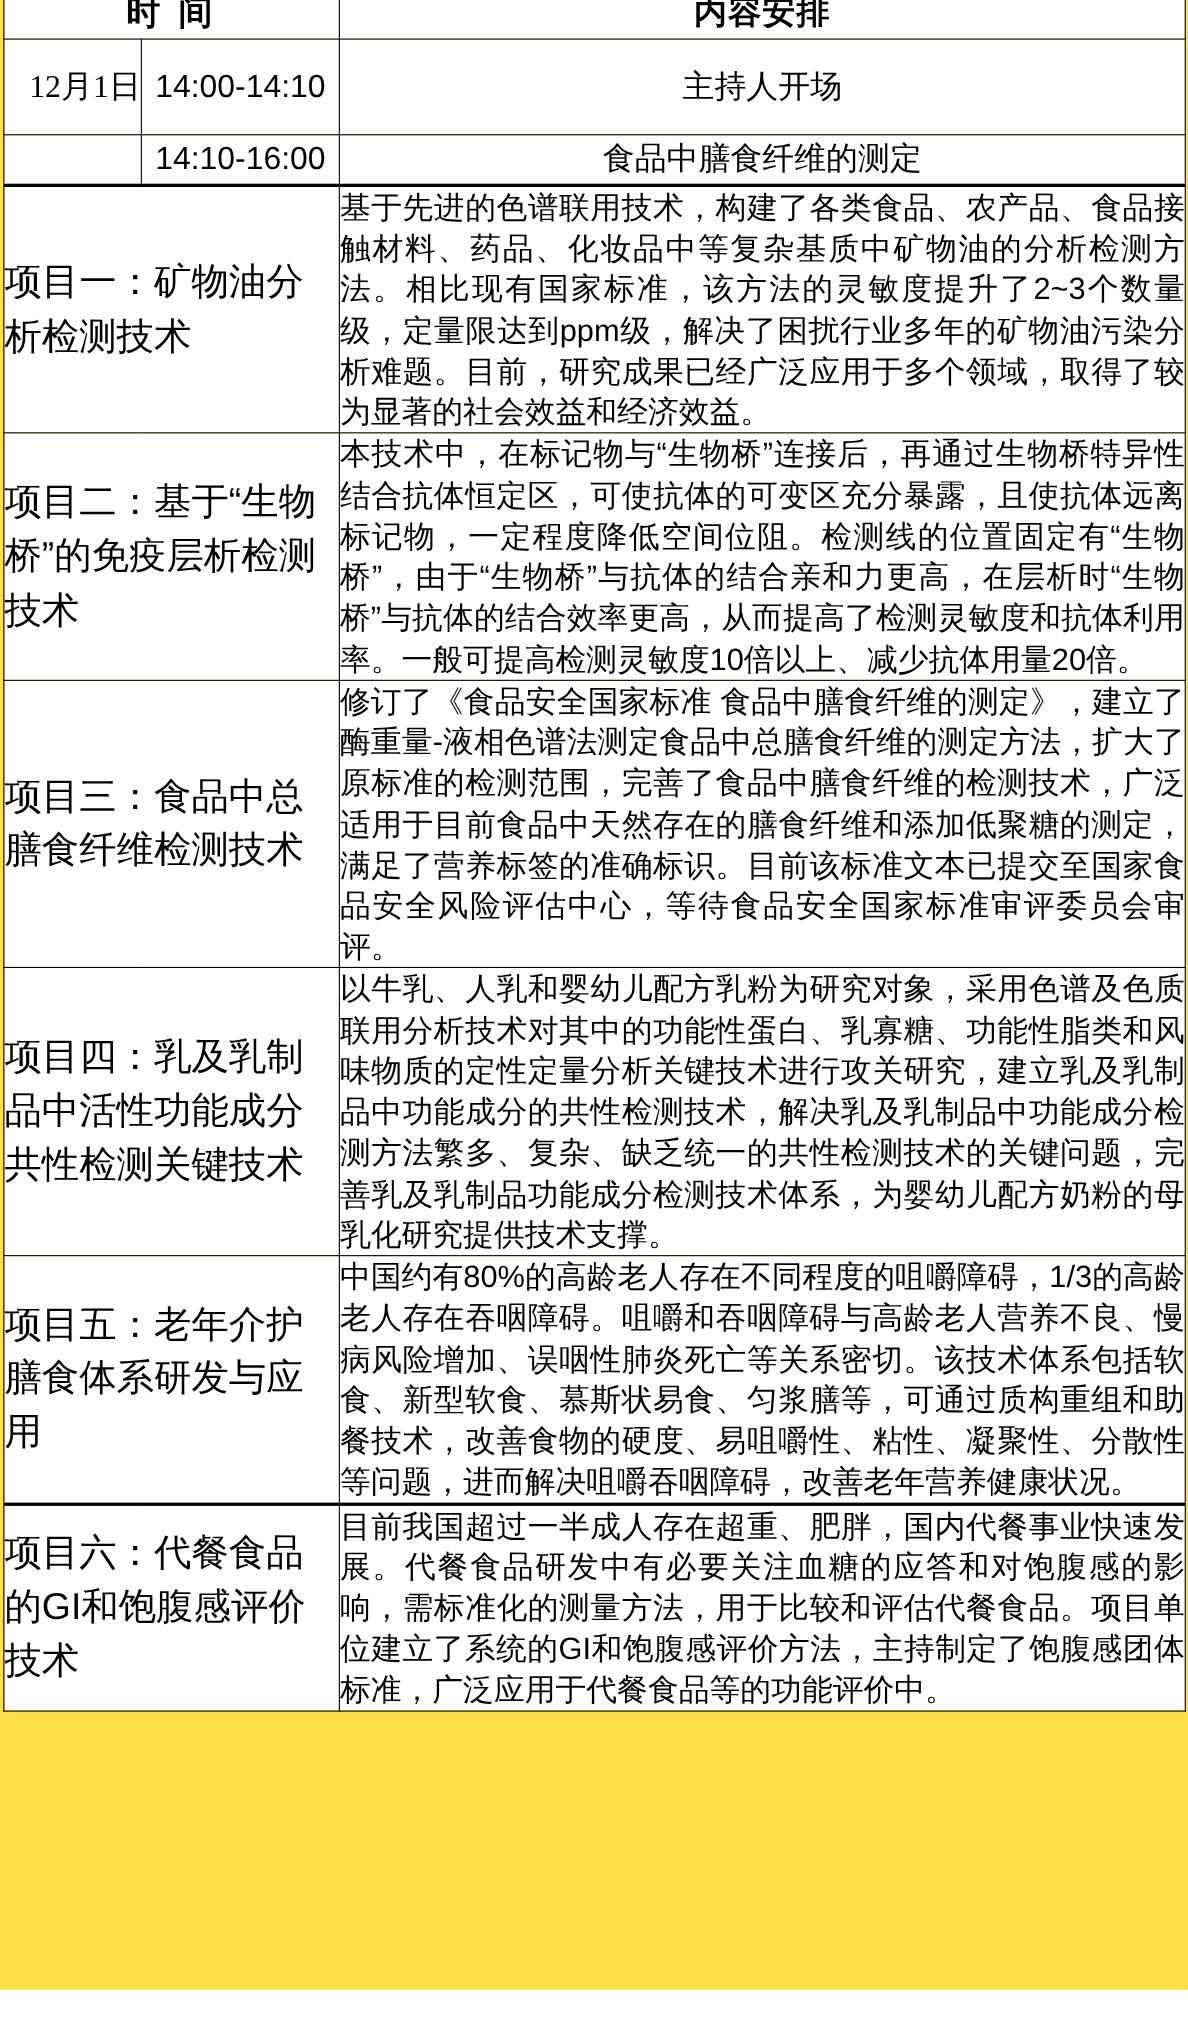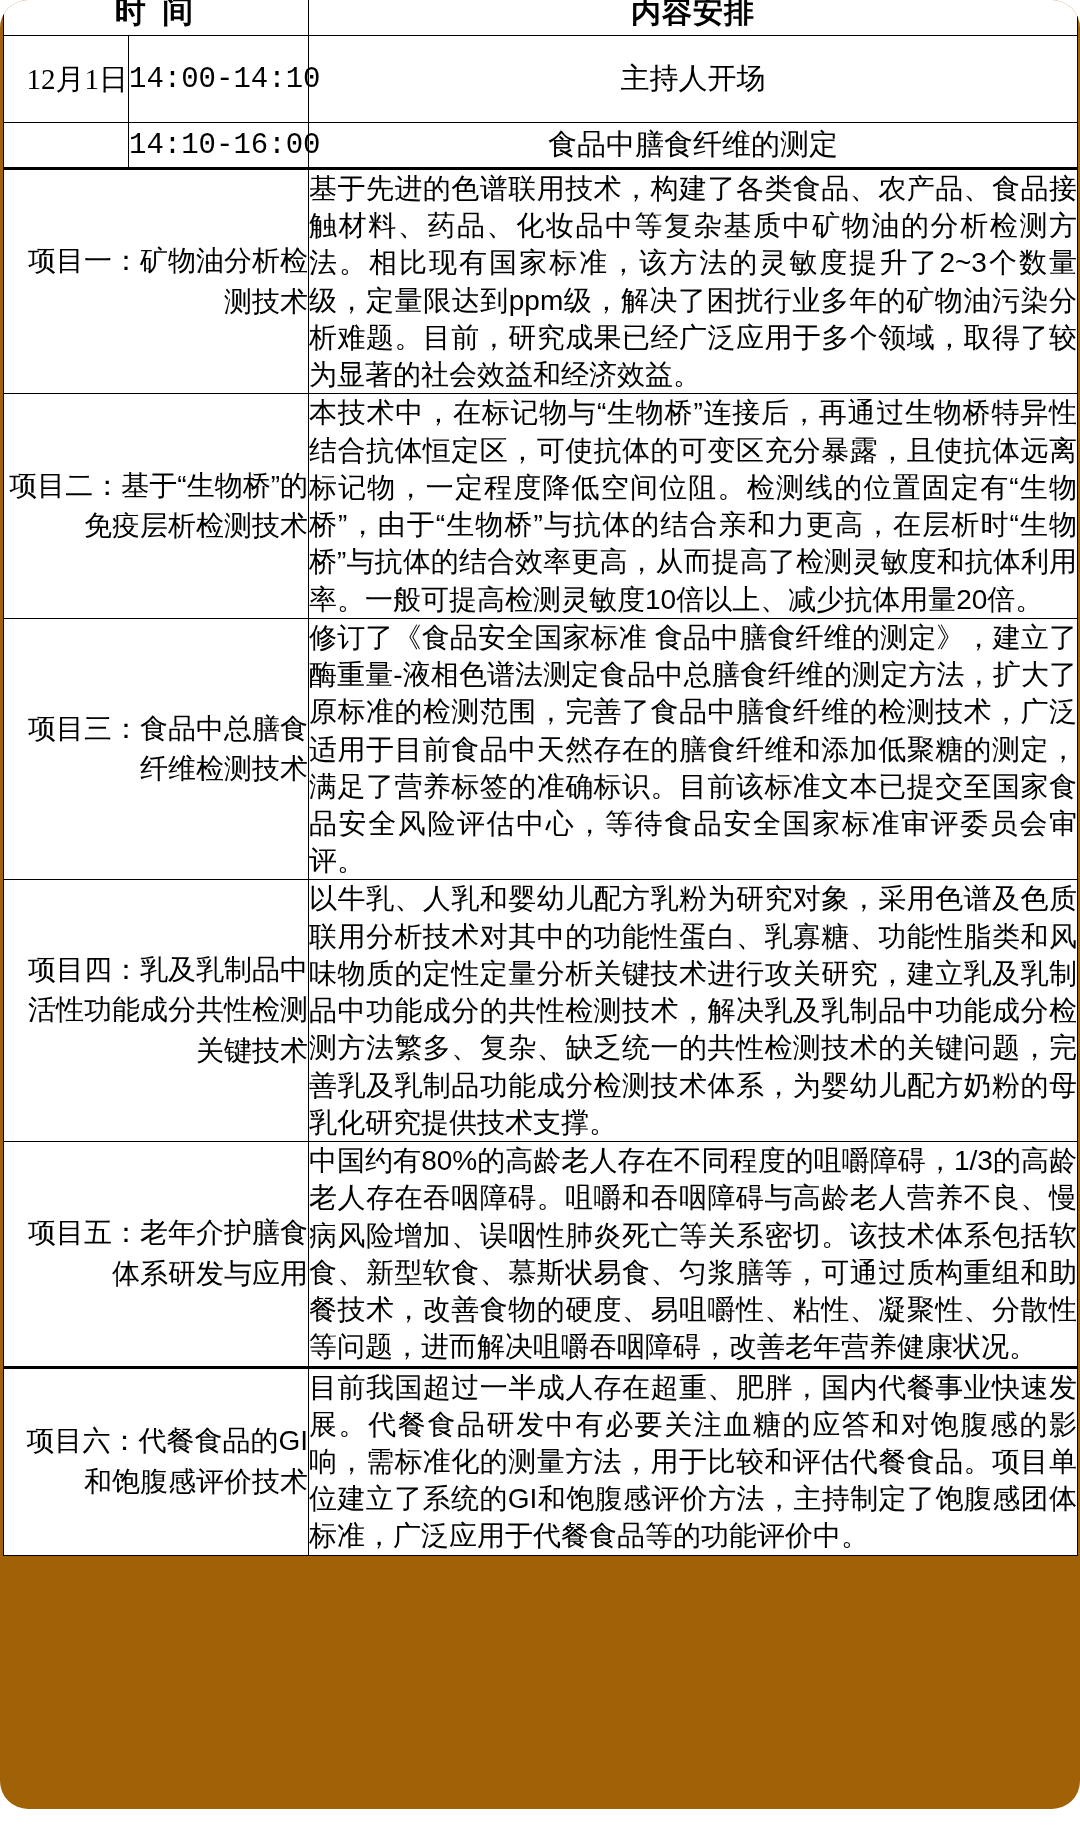--- a/index.html
+++ b/index.html
@@ -12,24 +12,23 @@
     height: 1844px;
     overflow: hidden;
     font-family: "Liberation Sans", "DejaVu Sans", sans-serif;
     color: #000000;
   }
 
   .sheet {
     width: 1080px;
     height: 1809px;
     position: relative;
-    background: #a16207;
+    background: #fde047;
     box-sizing: border-box;
     overflow: hidden;
-    border-radius: 28px;
   }
 
   table.agenda {
     border-collapse: collapse;
     table-layout: fixed;
     width: 1074px;
     margin-left: 3px;
     margin-top: -12px;
   }
 
@@ -64,21 +63,21 @@
   .date-cell {
     text-align: right;
     font-size: 29px;
     line-height: 1.25;
     font-family: "Liberation Serif", "DejaVu Serif", serif;
     padding: 6px 4px;
   }
   .time-cell {
     text-align: center;
     font-size: 29px;
-    font-family: Liberation Mono, monospace;
+    font-family: Liberation Sans, sans-serif;
     padding: 6px 4px;
     white-space: nowrap;
   }
   .sess-cell {
     text-align: center;
     font-size: 29px;
     padding: 6px 10px;
   }
 
   
@@ -86,22 +85,22 @@
     text-align: center;
     font-weight: bold;
     font-size: 30px;
     letter-spacing: 2px;
     height: 50px;
     padding: 2px 0;
   }
 
   
   .proj-name {
-    text-align: right;
-    font-size: 28px;
+    text-align: left;
+    font-size: 34px;
     line-height: 1.45;
     padding: 8px 6px;
   }
   .proj-desc {
     text-align: justify;
     text-align-last: left;
     font-size: 28px;
     line-height: 1.33;
     padding: 4px 8px 4px 10px;
     letter-spacing: 0px;

